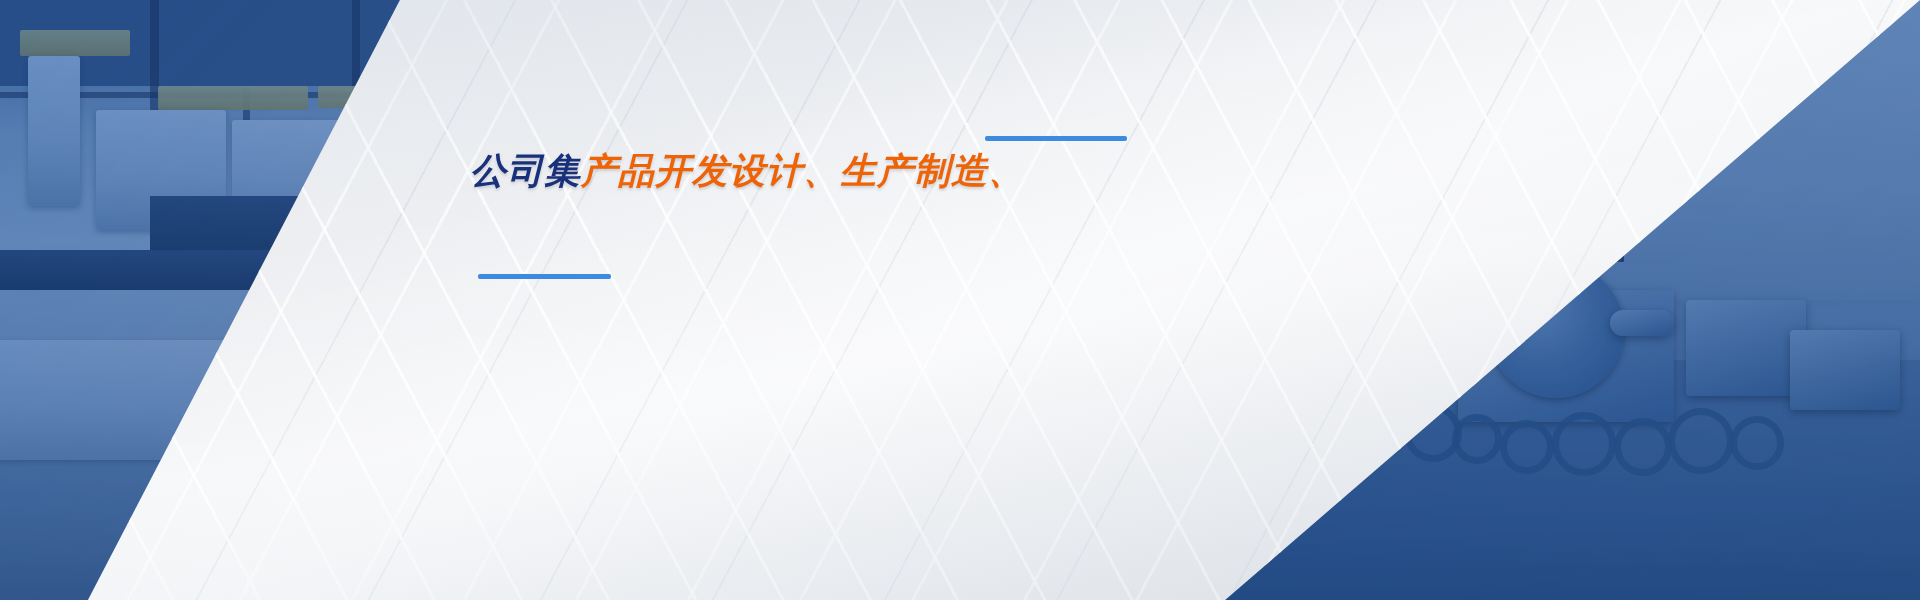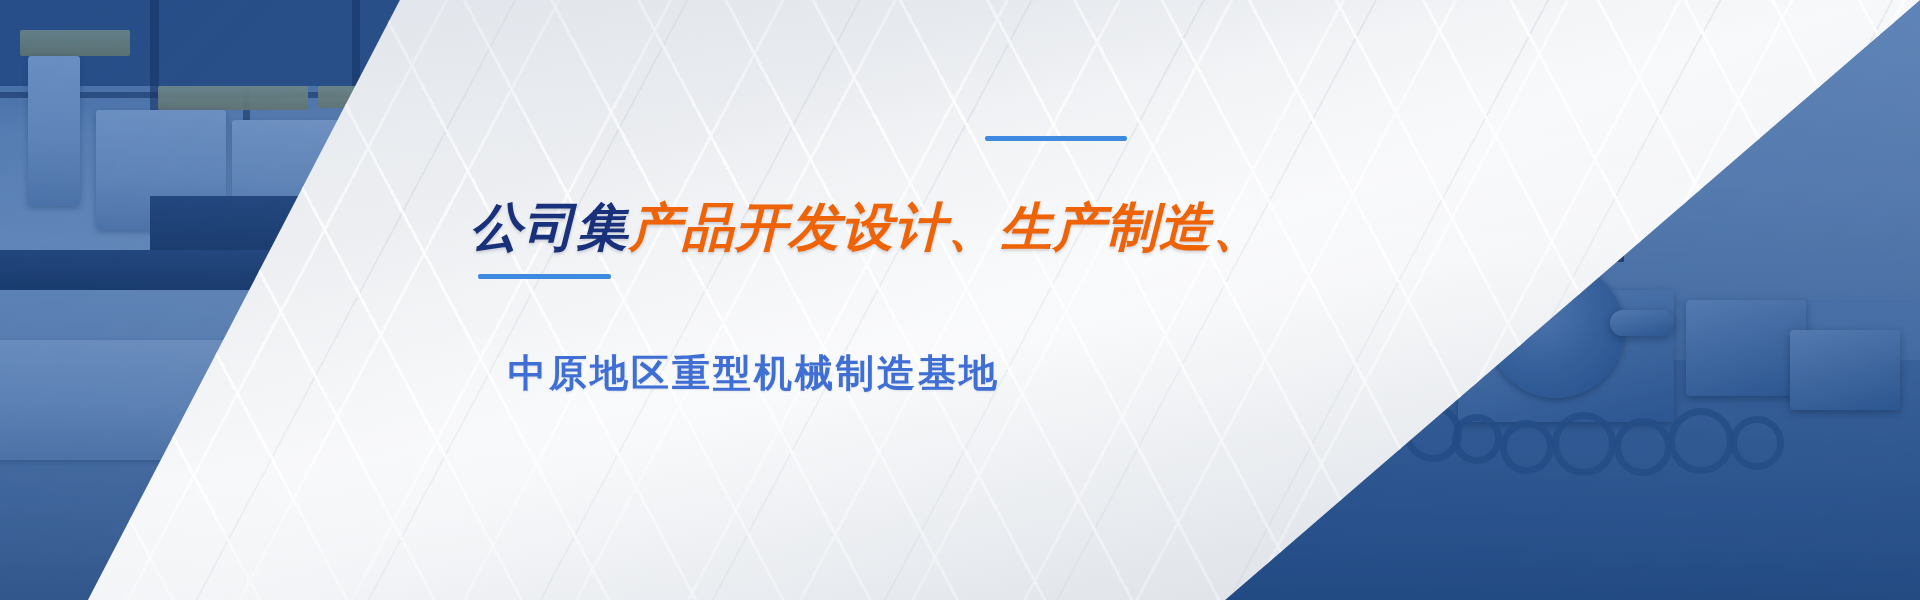--- a/index.html
+++ b/index.html
@@ -130,25 +130,24 @@
   }
   .accent-rule{
     position:absolute;height:5px;border-radius:2px;background:#3d8ae0;
   }
   #accent-top{left:985px;top:136px;width:142px;}
   #accent-bottom{left:478px;top:274px;width:133px;}
 
   .headline{
     position:absolute;
     font-weight:bold;font-style:italic;
-    font-size:52px;line-height:1;
+    font-size:36px;line-height:1;
     letter-spacing:1px;
     white-space:nowrap;
     text-shadow:0 2px 3px rgba(90,100,115,.25);
-    margin-top:48px;
   }
   #headline-1{left:470px;top:153px;}
   #headline-2{left:508px;top:214px;}
   .t-navy{color:#19317a;}
   .t-orange{color:#ef6307;}
 
   #subtitle{
     position:absolute;left:508px;top:348px;
     font-size:38px;font-weight:bold;letter-spacing:3px;
     color:#3f6ed4;white-space:nowrap;
@@ -243,16 +242,15 @@
 
     <div class="accent-rule" id="accent-top"></div>
 
     <div class="headline" id="headline-1">
       <span class="t-navy">公司集</span><span class="t-orange">产品开发设计、生产制造、</span>
     </div>
 
 
     <div class="accent-rule" id="accent-bottom"></div>
 
-    <div id="subtitle">中原地区重型机械制造基地</div>
   </div>
 
 </div>
 
 </body></html>

